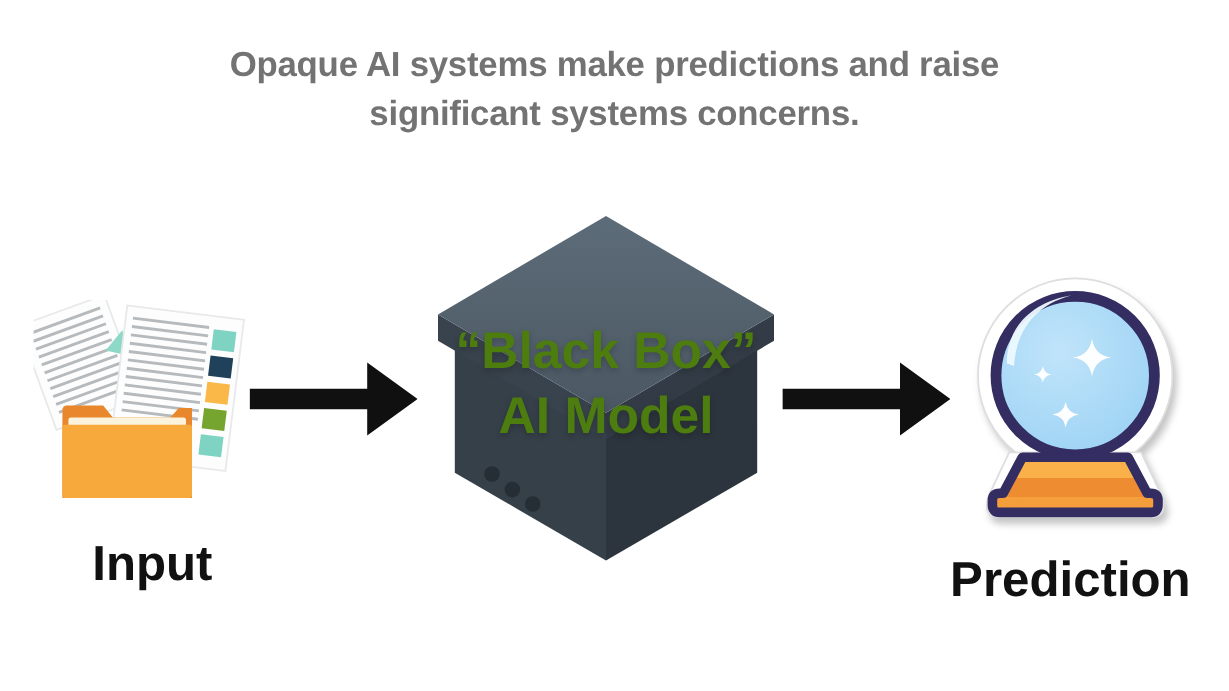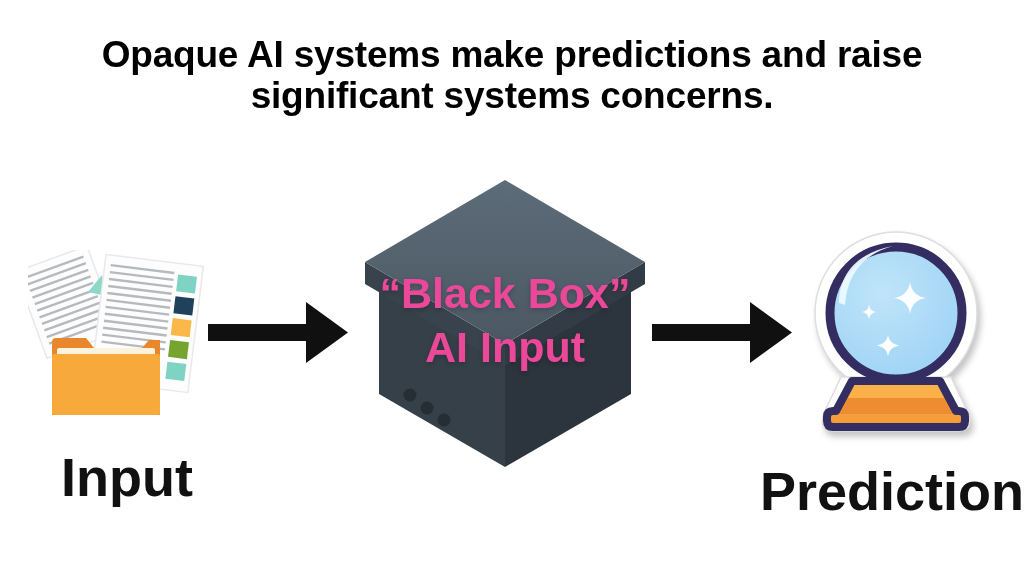--- a/index.html
+++ b/index.html
@@ -10,30 +10,30 @@
     background: #ffffff;
     font-family: "Liberation Sans", "DejaVu Sans", sans-serif;
     overflow: hidden;
   }
   .title {
     position: absolute;
     top: 34px;
     left: 0;
     width: 1024px;
     text-align: center;
-    font-size: 37px;
+    font-size: 29px;
     line-height: 41px;
     font-weight: 700;
     letter-spacing: -0.2px;
-    color: #000000;
+    color: #737373;
   }
   .node-label {
     position: absolute;
     text-align: center;
-    font-size: 54px;
+    font-size: 41px;
     font-weight: 700;
     color: #111111;
   }
   .input-label  { left: 27px;  top: 446px; width: 200px; }
   .prediction-label { left: 742px; top: 460px; width: 300px; }
   .icon-svg { position: absolute; display: block; }
   .input-icon   { left: 28px;  top: 250px; }
   .box-icon     { left: 355px; top: 168px; }
   .arrow-left   { left: 208px; top: 294px; }
   .arrow-right  { left: 652px; top: 294px; }
@@ -41,21 +41,21 @@
   .sticker-shadow { filter: drop-shadow(3px 5px 3px #c4c4c4); }
   .box-label {
     position: absolute;
     left: 355px;
     top: 266px;
     width: 300px;
     text-align: center;
     font-size: 43px;
     line-height: 54px;
     font-weight: 700;
-    color: #ec4899;
+    color: #4d7c0f;
     text-shadow: 0 2px 5px rgba(0,0,0,0.22);
   }
 </style>
 </head>
 <body>
 
 <div class="stage">
 
   <div class="title">
     <div>Opaque AI systems make predictions and raise</div>
@@ -139,21 +139,21 @@
 
     <g fill="#252d35">
       <circle cx="55" cy="227" r="6.5"></circle>
       <circle cx="72" cy="240" r="6.5"></circle>
       <circle cx="89" cy="252" r="6.5"></circle>
     </g>
   </svg>
 
   <div class="box-label">
     <div>“Black Box”</div>
-    <div>AI Input</div>
+    <div>AI Model</div>
   </div>
 
   <svg class="icon-svg arrow-right" width="140" height="77" viewBox="0 0 140 77">
     <polygon points="0,30 98,30 98,8 140,38.5 98,69 98,47 0,47" fill="#101010"></polygon>
   </svg>
 
   <svg class="icon-svg crystal-icon" width="212" height="232" viewBox="0 0 212 232">
     <defs>
       <radialGradient id="ballGrad" cx="0.4" cy="0.35" r="0.75">
         <stop offset="0" stop-color="#c0e4fa"></stop>

